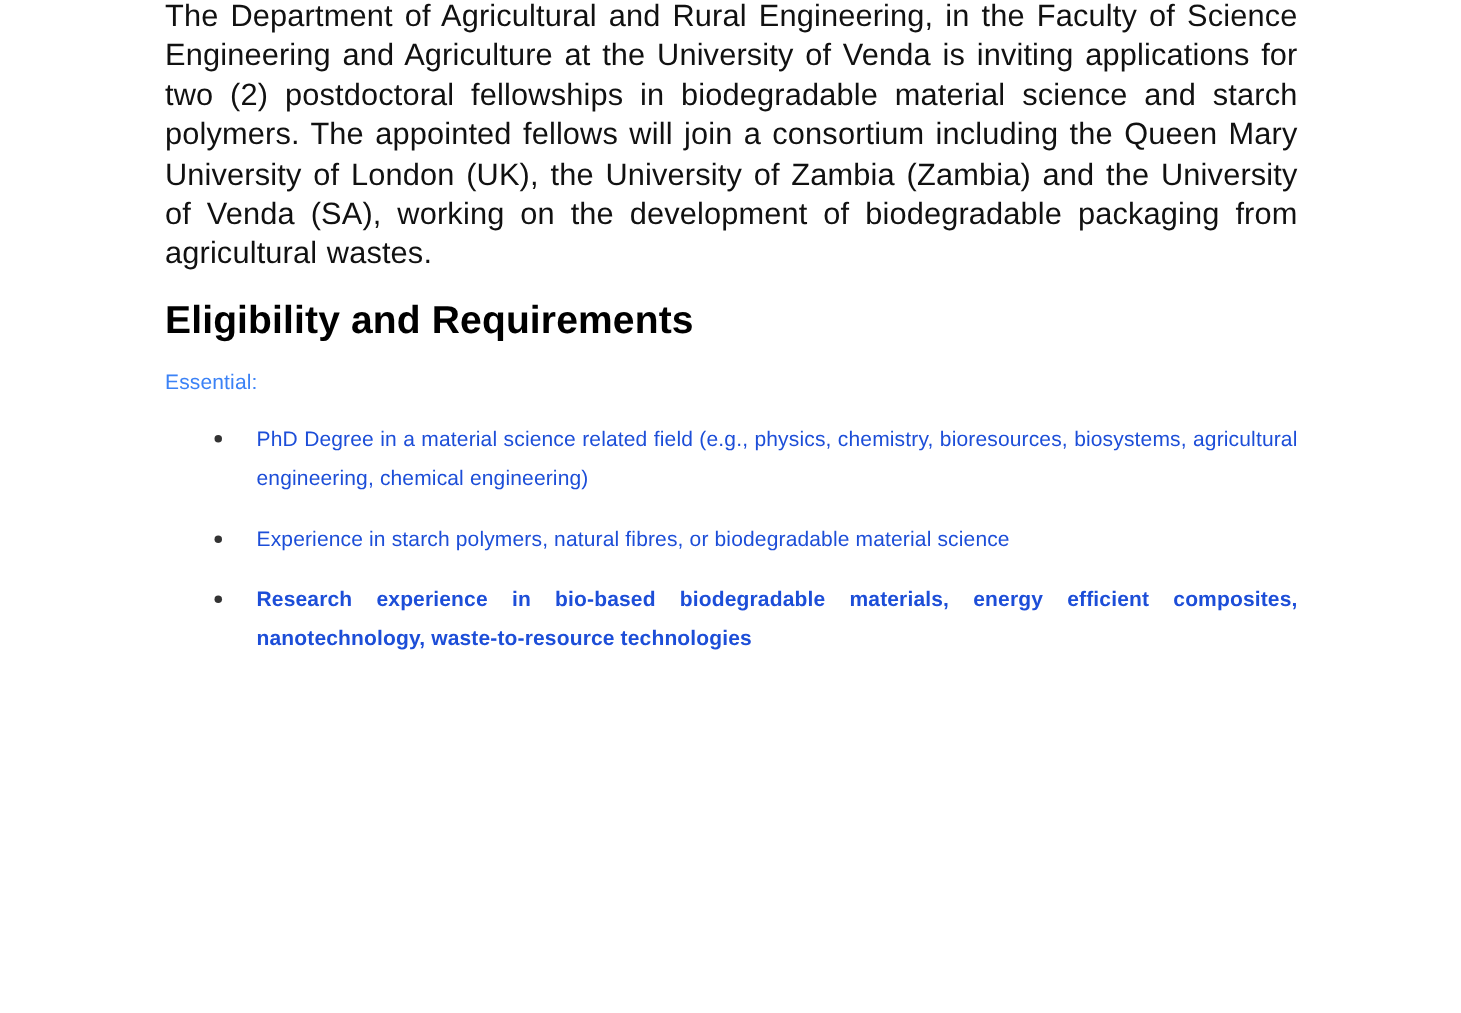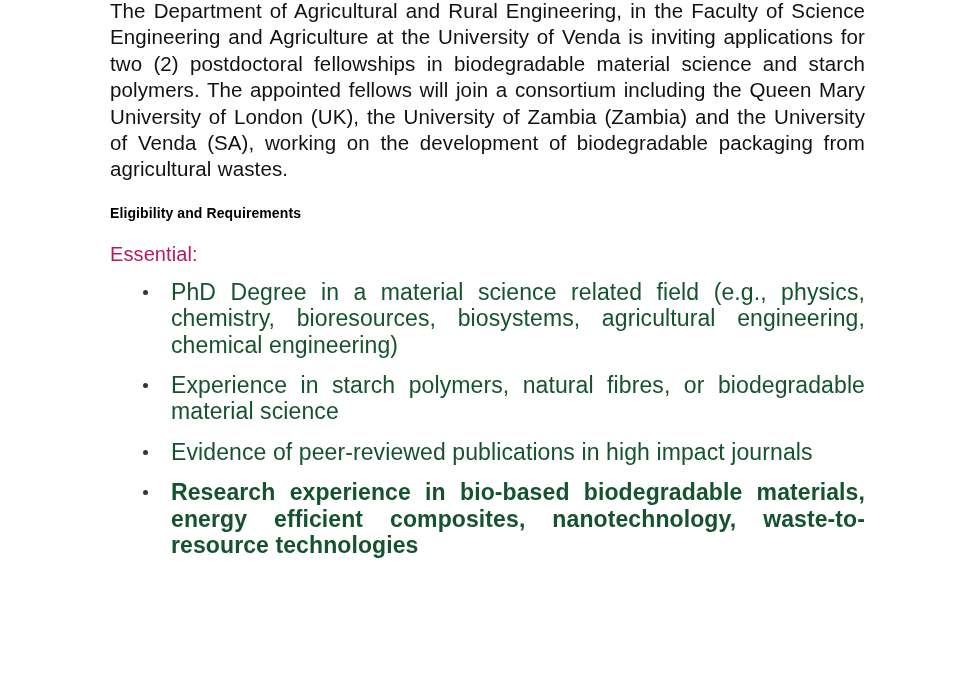--- a/index.html
+++ b/index.html
@@ -32,46 +32,46 @@
     line-height: 26.4px;
     letter-spacing: 0.1px;
     word-spacing: 0.6px;
     color: #111111;
   }
   p.intro {
     margin-top: -2px;
   }
   h2.section-heading {
     margin: 17px 0 0 0;
-    font-size: 14px;
+    font-size: 26px;
     font-weight: bold;
     line-height: 26px;
     letter-spacing: 0.1px;
     color: #000000;
   }
   p.sublabel {
     margin: 15px 0 0 0;
-    font-size: 20px;
+    font-size: 14px;
     line-height: 26px;
     letter-spacing: 0.1px;
-    color: #be185d;
+    color: #3b82f6;
   }
   ul.bullets {
     margin: 12px 0 0 0;
     padding: 0;
     list-style: none;
   }
   ul.bullets li {
     position: relative;
     margin: 0 0 14px 0;
     padding-left: 61px;
-    font-size: 23px;
+    font-size: 14px;
     line-height: 26.4px;
     letter-spacing: 0.1px;
-    color: #14532d;
+    color: #1d4ed8;
     text-align: justify;
   }
   ul.bullets li.last {
     margin-bottom: 0;
   }
   ul.bullets li .bullet-dot {
     position: absolute;
     left: 33px;
     top: 11px;
     width: 5px;
@@ -101,24 +101,20 @@
 
     <ul class="bullets">
       <li>
         <span class="bullet-dot"></span>
         <span class="justify-inner">PhD Degree in a material science related field (e.g., physics, chemistry, bioresources, biosystems, agricultural engineering, chemical engineering)</span>
       </li>
       <li>
         <span class="bullet-dot"></span>
         <span class="justify-inner">Experience in starch polymers, natural fibres, or biodegradable material science</span>
       </li>
-      <li>
-        <span class="bullet-dot"></span>
-        <span class="justify-inner">Evidence of peer-reviewed publications in high impact journals</span>
-      </li>
     </ul>
 
 
     <ul class="bullets clip-bottom">
       <li class="last">
         <span class="bullet-dot"></span>
         <span class="justify-inner">Research experience in bio-based biodegradable materials, energy efficient composites, nanotechnology, waste-to-resource technologies</span>
       </li>
     </ul>
 

